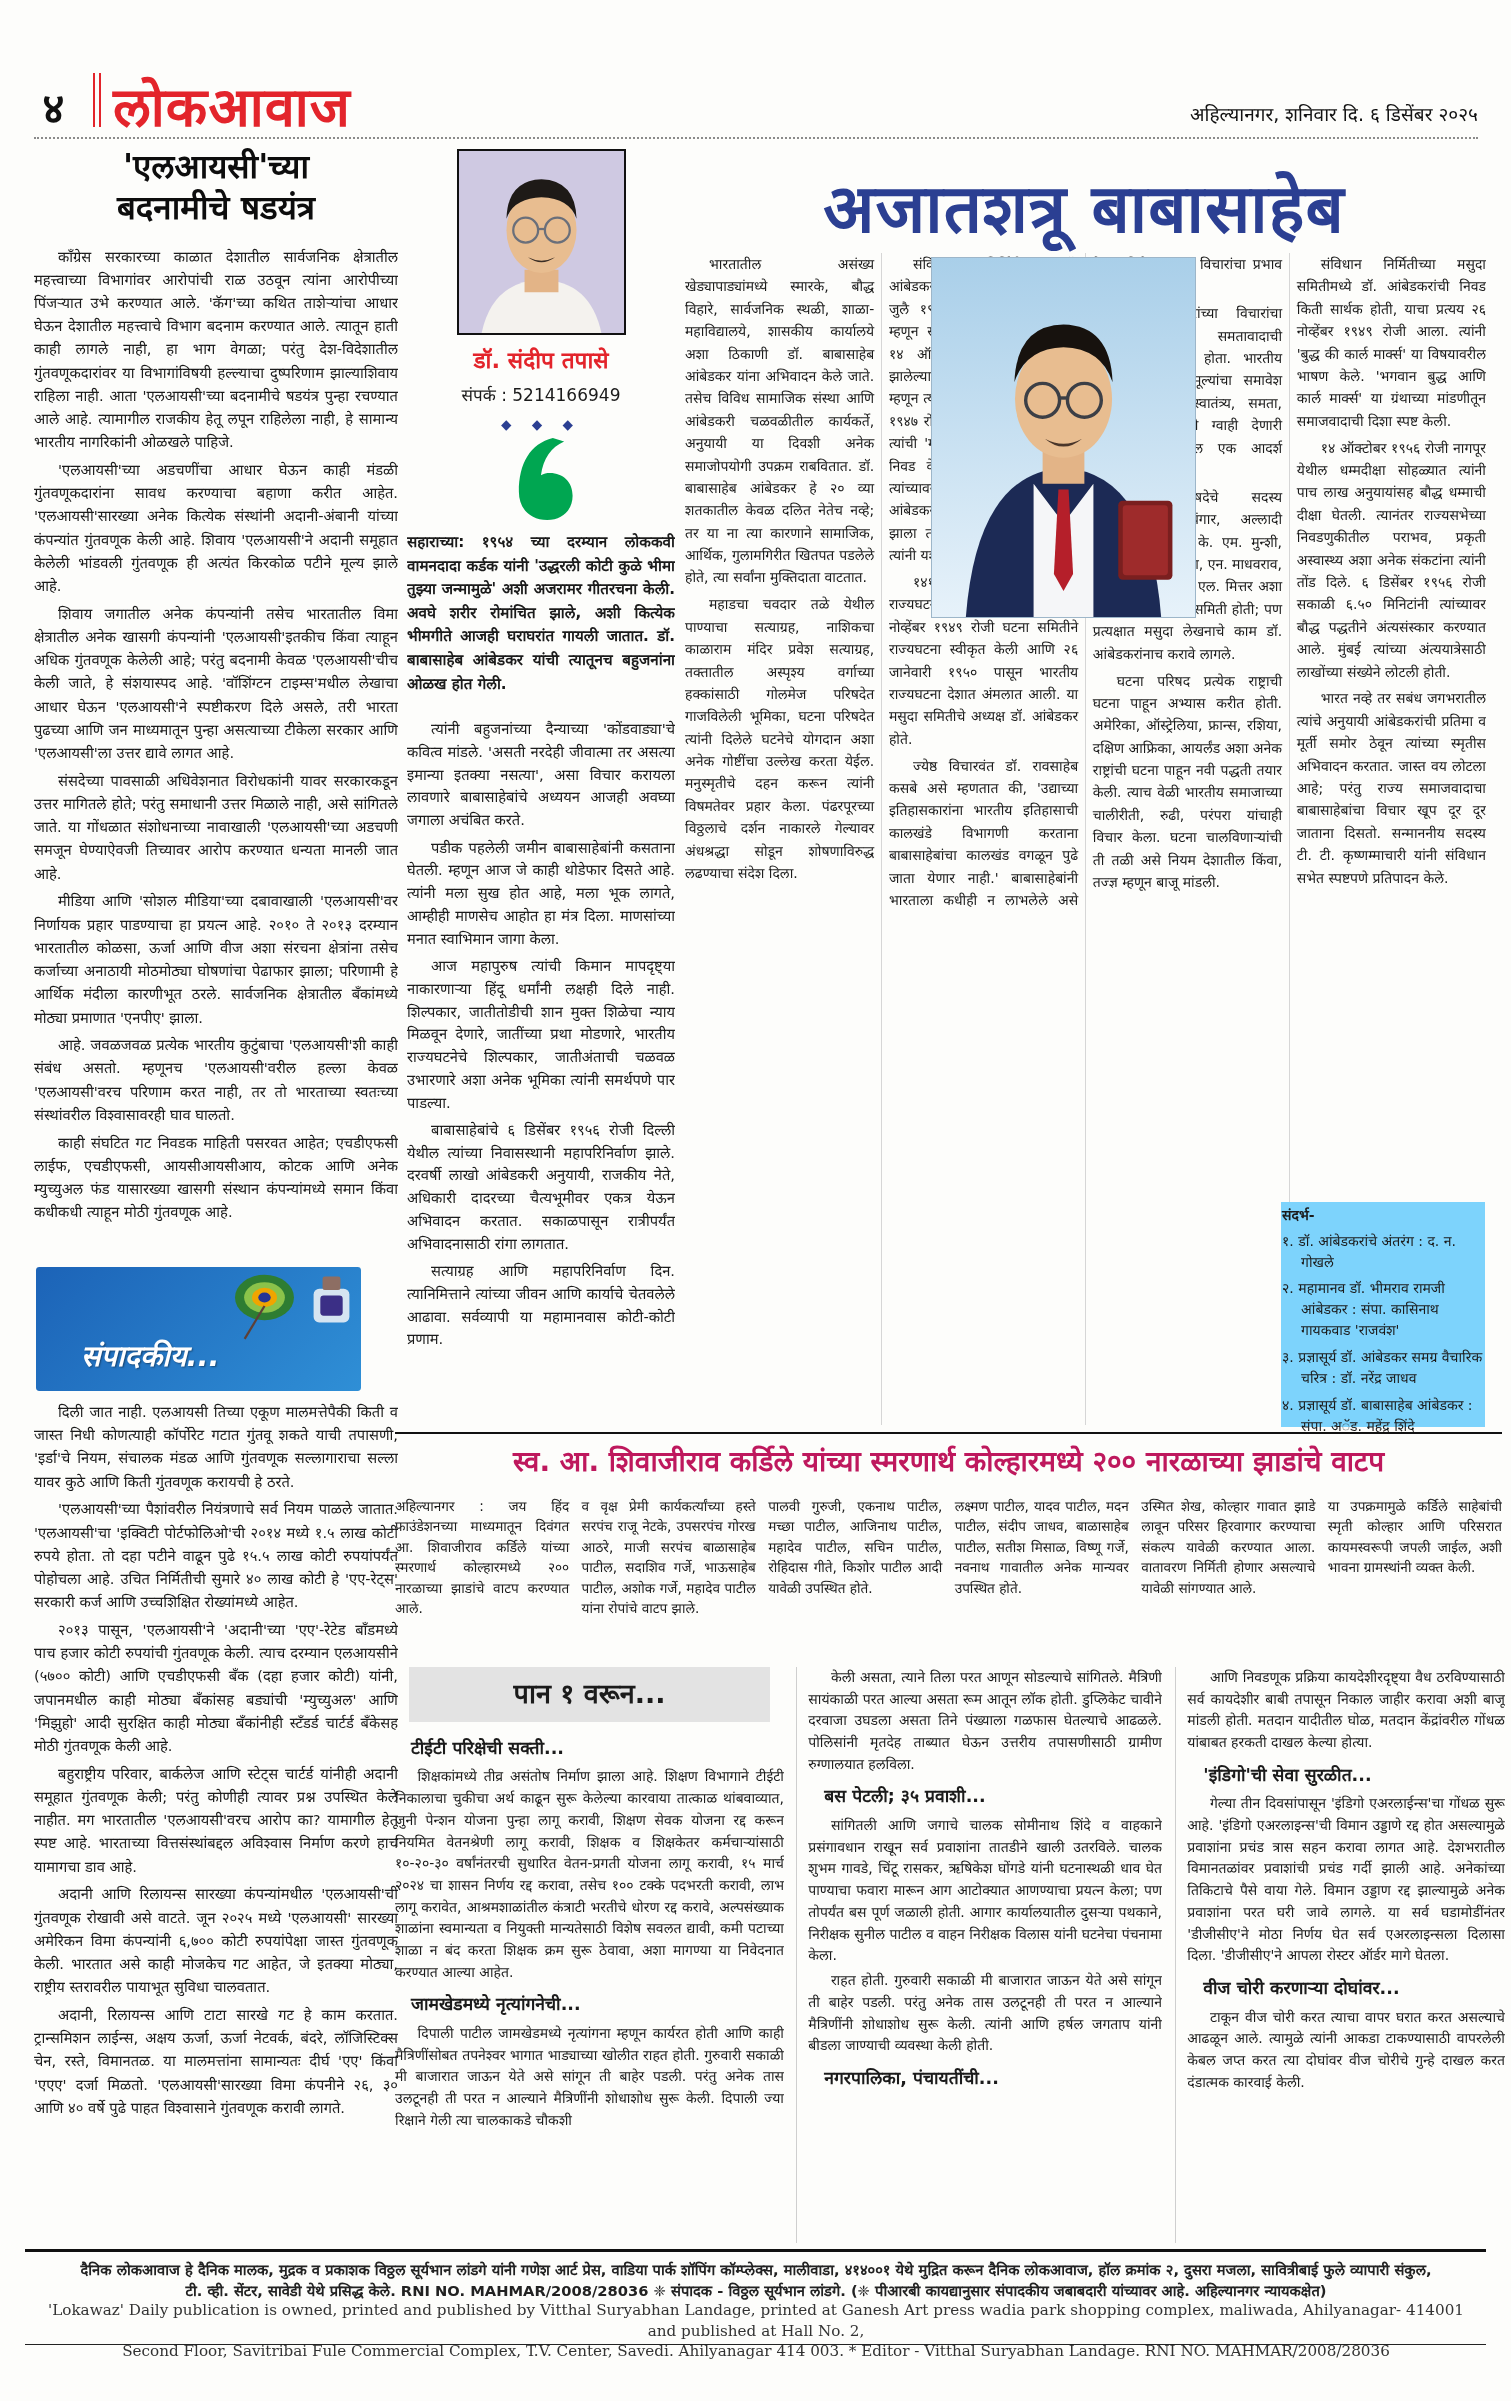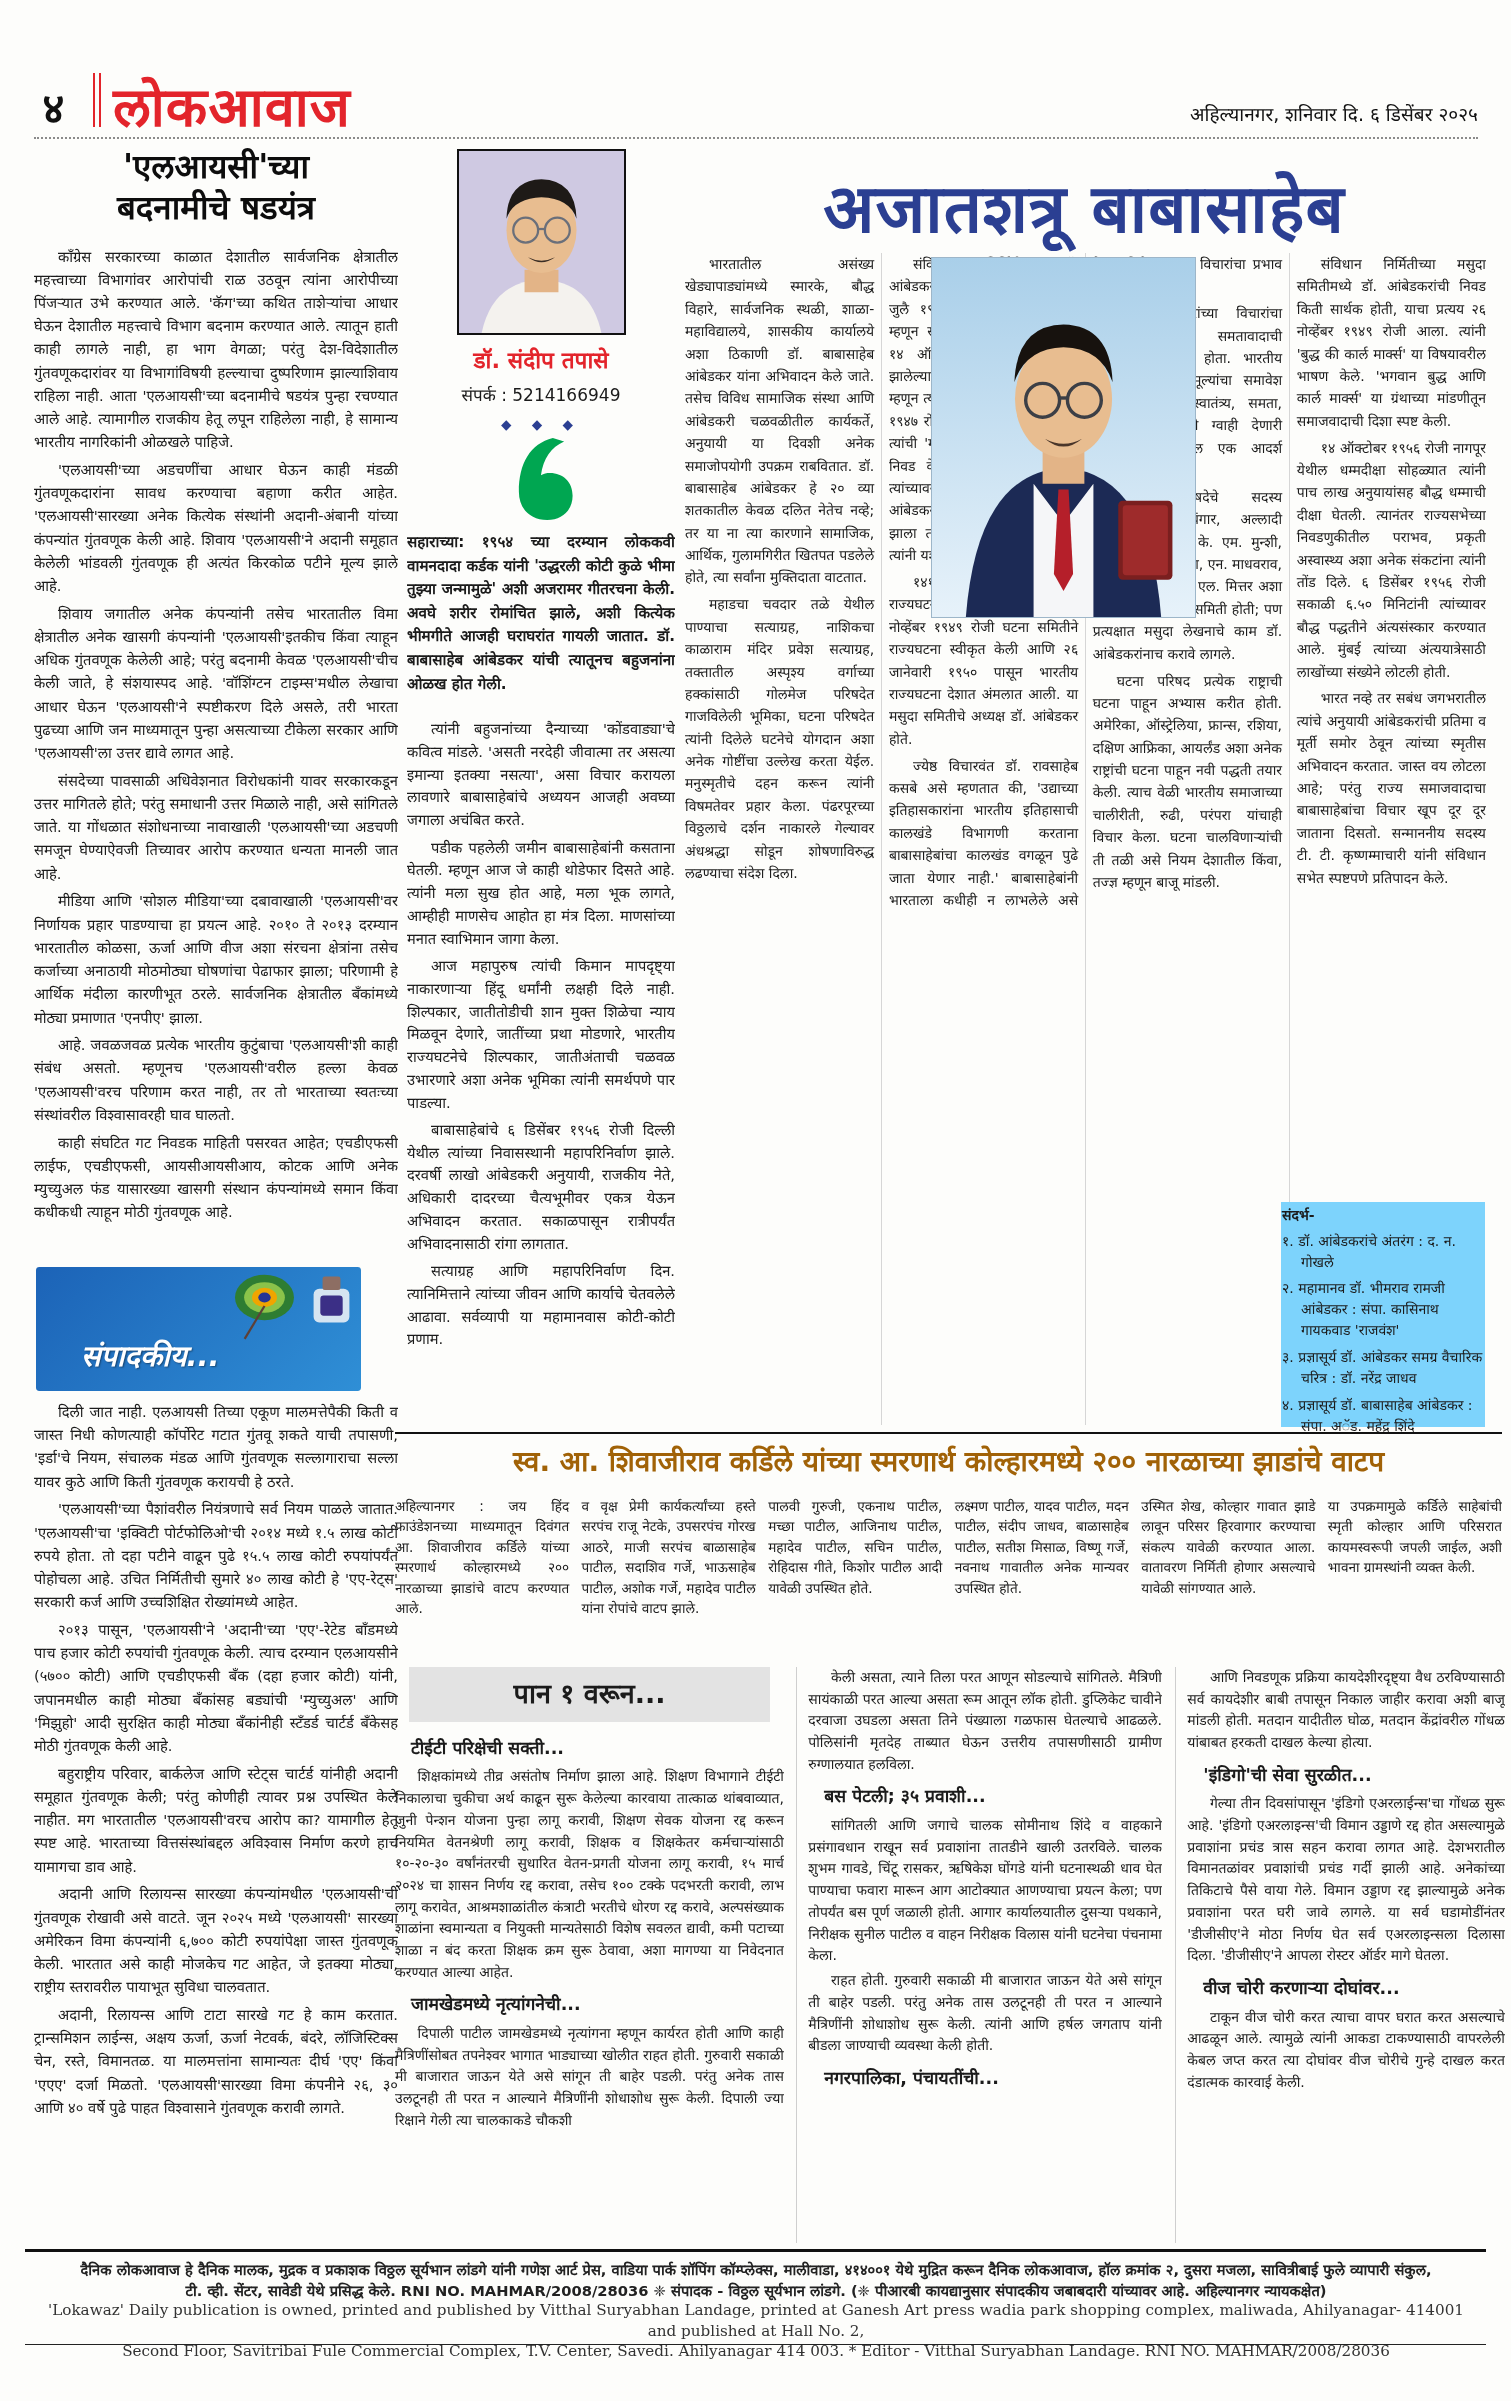--- a/index.html
+++ b/index.html
@@ -51,21 +51,21 @@
                font-size:14px; line-height:1.6; }
   .ambedkar { position:absolute; left:931px; top:257px; width:265px; height:361px;
               border:1.1px solid #9db6c9; background:#bcd9ee; overflow:hidden; }
   .refs { position:absolute; left:1281px; top:1202px; width:204px; height:225px;
           background:#7dd3fc; font-size:14px; line-height:1.5; padding:3.4px 1.1px; }
   .refs .refhead { font-weight:bold; margin-bottom:4.5px; }
   .refs p { margin-bottom:5.6px; padding-left:19px; text-indent:-19px; }
   
   .rule-heavy { position:absolute; left:395px; top:1432px; width:1107px; border-top:2.3px solid #111; }
   .banner-h { position:absolute; left:395px; top:1441px; width:1107px; text-align:center;
-              font-size:28px; font-weight:bold; color:#a16207; }
+              font-size:28px; font-weight:bold; color:#be185d; }
   .banner-cols { position:absolute; left:395px; top:1496px; width:1107px; height:164px;
                  column-count:6; column-gap:12.4px; font-size:13.6px; line-height:1.5; }
   .banner-cols p { text-align:justify; margin-bottom:1px; }
   
   .cont-col { position:absolute; top:1667px; height:576px; font-size:14px; line-height:1.55; }
   .colA { left:395px;  width:389px; }
   .colB { left:796px; width:366px; border-left:0.6px solid #cfcfcf; padding-left:11.3px; }
   .colC { left:1175px; width:330px; border-left:0.6px solid #cfcfcf; padding-left:11.3px; }
   .cont-head { background:#e3e3e3; text-align:center; font-size:27px; font-weight:bold;
                padding:5.6px 0 8px; margin:0 13.6px 12.4px; }

